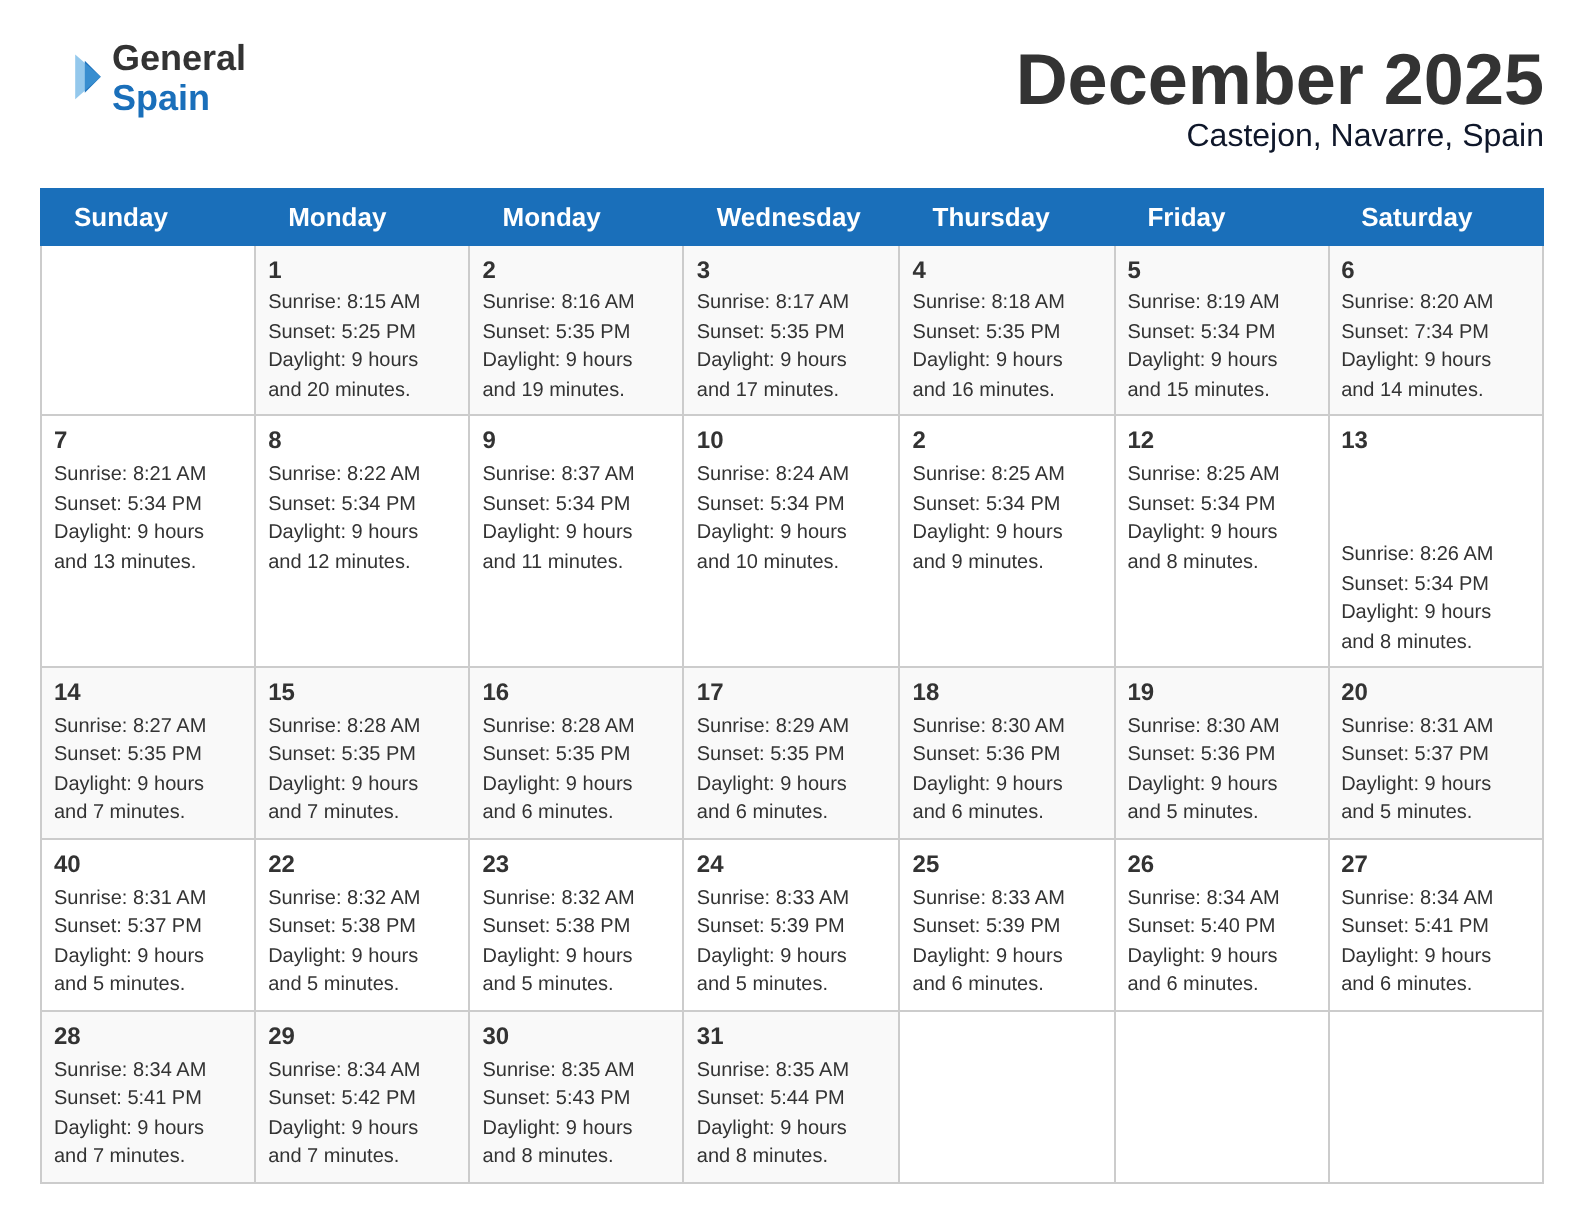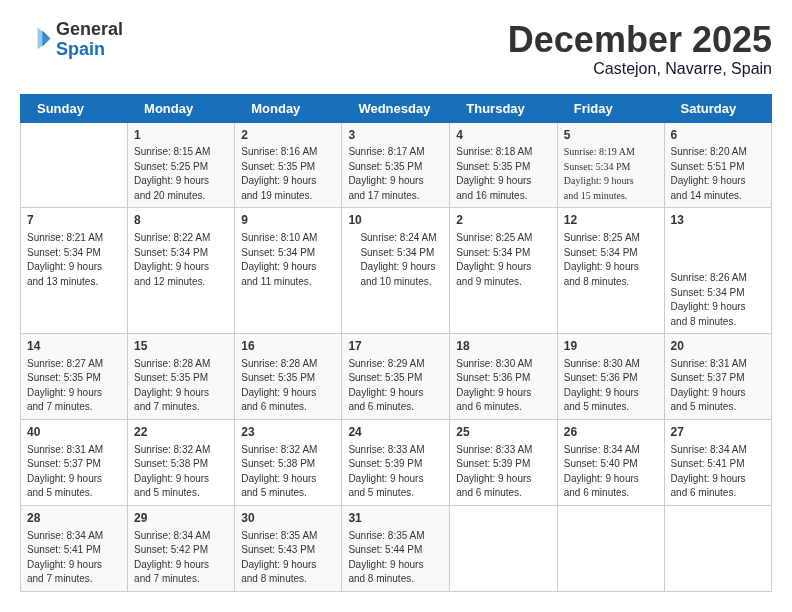--- a/index.html
+++ b/index.html
@@ -145,29 +145,29 @@
         </td>
         <td>
           <span class="day-number">4</span>
           <div class="day-info" style="white-space: pre-line;">Sunrise: 8:18 AM
 Sunset: 5:35 PM
 Daylight: 9 hours
 and 16 minutes.</div>
         </td>
         <td>
           <span class="day-number">5</span>
-          <div class="day-info" style="white-space: pre-line; font-family: Liberation Serif, serif;">Sunrise: 8:19 AM
+          <div class="day-info" style="white-space: pre-line;">Sunrise: 8:19 AM
 Sunset: 5:34 PM
 Daylight: 9 hours
 and 15 minutes.</div>
         </td>
         <td>
           <span class="day-number">6</span>
           <div class="day-info" style="white-space: pre-line;">Sunrise: 8:20 AM
-Sunset: 5:51 PM
+Sunset: 7:34 PM
 Daylight: 9 hours
 and 14 minutes.</div>
         </td>
       </tr>
       <tr>
         <td>
           <span class="day-number">7</span>
           <div class="day-info" style="white-space: pre-line;">Sunrise: 8:21 AM
 Sunset: 5:34 PM
 Daylight: 9 hours
@@ -175,28 +175,28 @@
         </td>
         <td>
           <span class="day-number">8</span>
           <div class="day-info" style="white-space: pre-line;">Sunrise: 8:22 AM
 Sunset: 5:34 PM
 Daylight: 9 hours
 and 12 minutes.</div>
         </td>
         <td>
           <span class="day-number">9</span>
-          <div class="day-info" style="white-space: pre-line;">Sunrise: 8:10 AM
+          <div class="day-info" style="white-space: pre-line;">Sunrise: 8:37 AM
 Sunset: 5:34 PM
 Daylight: 9 hours
 and 11 minutes.</div>
         </td>
         <td>
           <span class="day-number">10</span>
-          <div class="day-info" style="white-space: pre-line; margin-left: 12px;">Sunrise: 8:24 AM
+          <div class="day-info" style="white-space: pre-line;">Sunrise: 8:24 AM
 Sunset: 5:34 PM
 Daylight: 9 hours
 and 10 minutes.</div>
         </td>
         <td>
           <span class="day-number">2</span>
           <div class="day-info" style="white-space: pre-line;">Sunrise: 8:25 AM
 Sunset: 5:34 PM
 Daylight: 9 hours
 and 9 minutes.</div>

